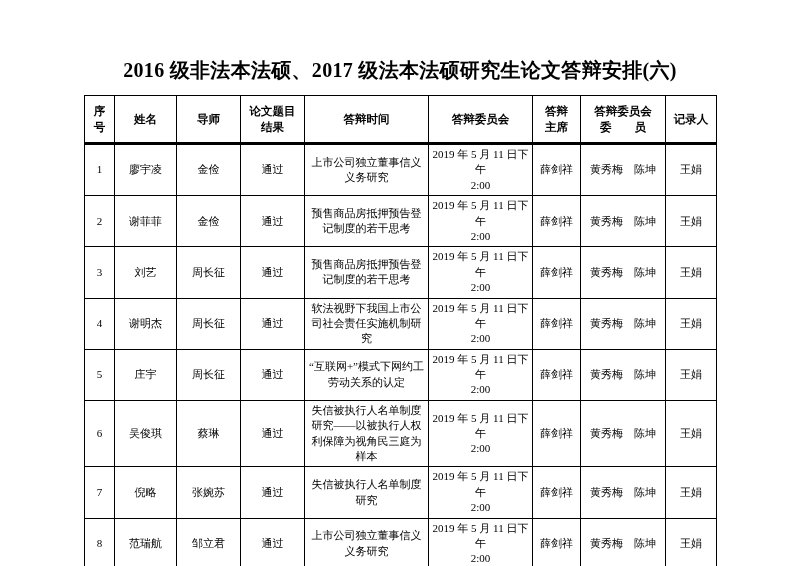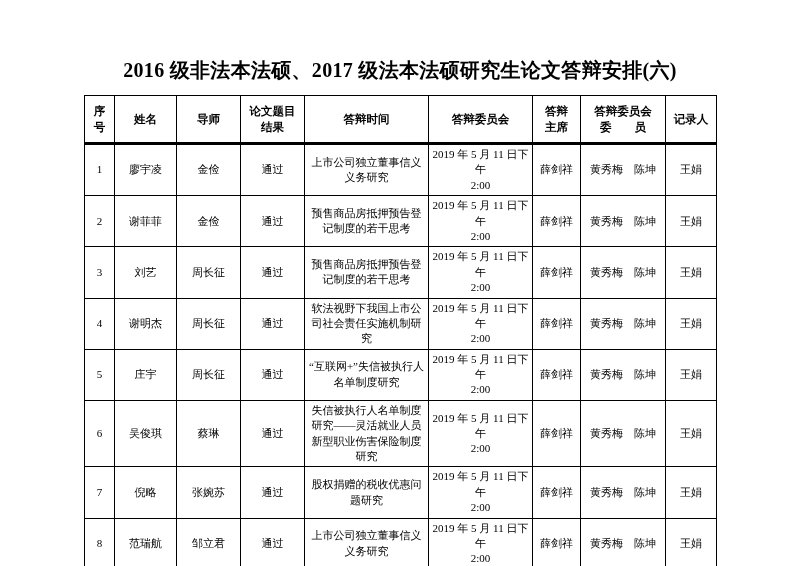--- a/index.html
+++ b/index.html
@@ -127,45 +127,45 @@
 2:00</td>
           <td>薛剑祥</td>
           <td>黄秀梅　陈坤</td>
           <td>王娟</td>
         </tr>
         <tr>
           <td>5</td>
           <td>庄宇</td>
           <td>周长征</td>
           <td>通过</td>
-          <td>“互联网+”失信被执行人名单制度研究</td>
+          <td>“互联网+”模式下网约工劳动关系的认定</td>
           <td>2019 年 5 月 11 日下午
 2:00</td>
           <td>薛剑祥</td>
           <td>黄秀梅　陈坤</td>
           <td>王娟</td>
         </tr>
         <tr>
           <td>6</td>
           <td>吴俊琪</td>
           <td>蔡琳</td>
           <td>通过</td>
-          <td>失信被执行人名单制度研究——灵活就业人员新型职业伤害保险制度研究</td>
+          <td>失信被执行人名单制度研究——以被执行人权利保障为视角民三庭为样本</td>
           <td>2019 年 5 月 11 日下午
 2:00</td>
           <td>薛剑祥</td>
           <td>黄秀梅　陈坤</td>
           <td>王娟</td>
         </tr>
         <tr>
           <td>7</td>
           <td>倪略</td>
           <td>张婉苏</td>
           <td>通过</td>
-          <td>股权捐赠的税收优惠问题研究</td>
+          <td>失信被执行人名单制度研究</td>
           <td>2019 年 5 月 11 日下午
 2:00</td>
           <td>薛剑祥</td>
           <td>黄秀梅　陈坤</td>
           <td>王娟</td>
         </tr>
         <tr>
           <td>8</td>
           <td>范瑞航</td>
           <td>邹立君</td>

